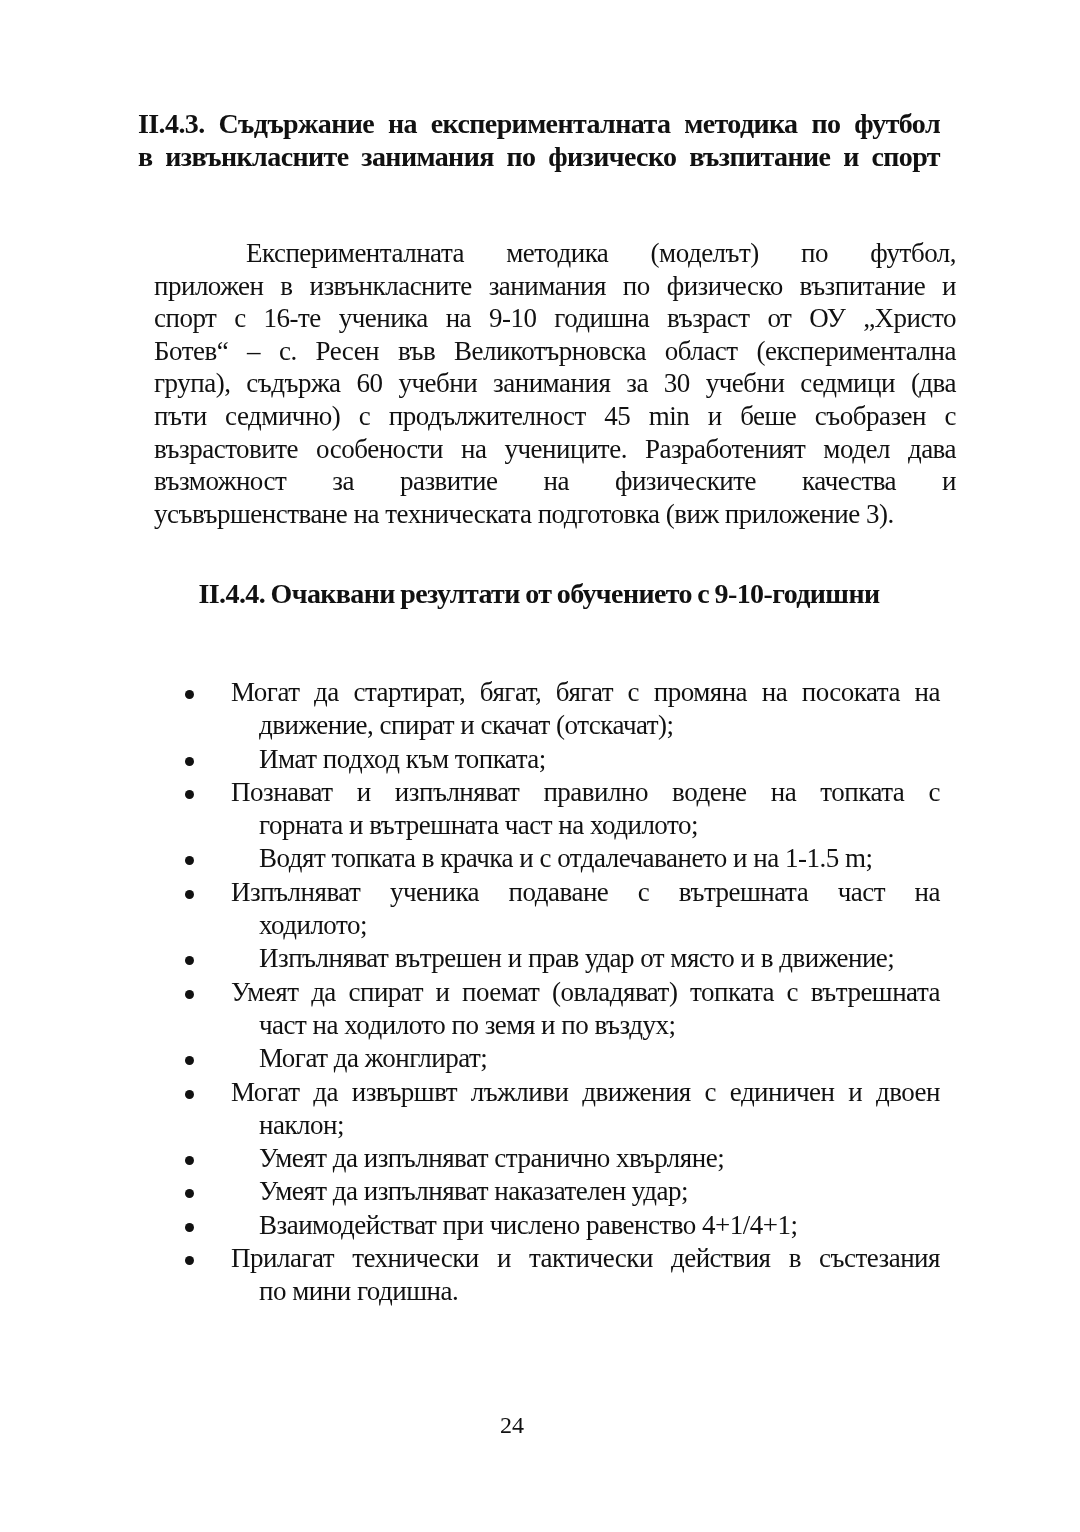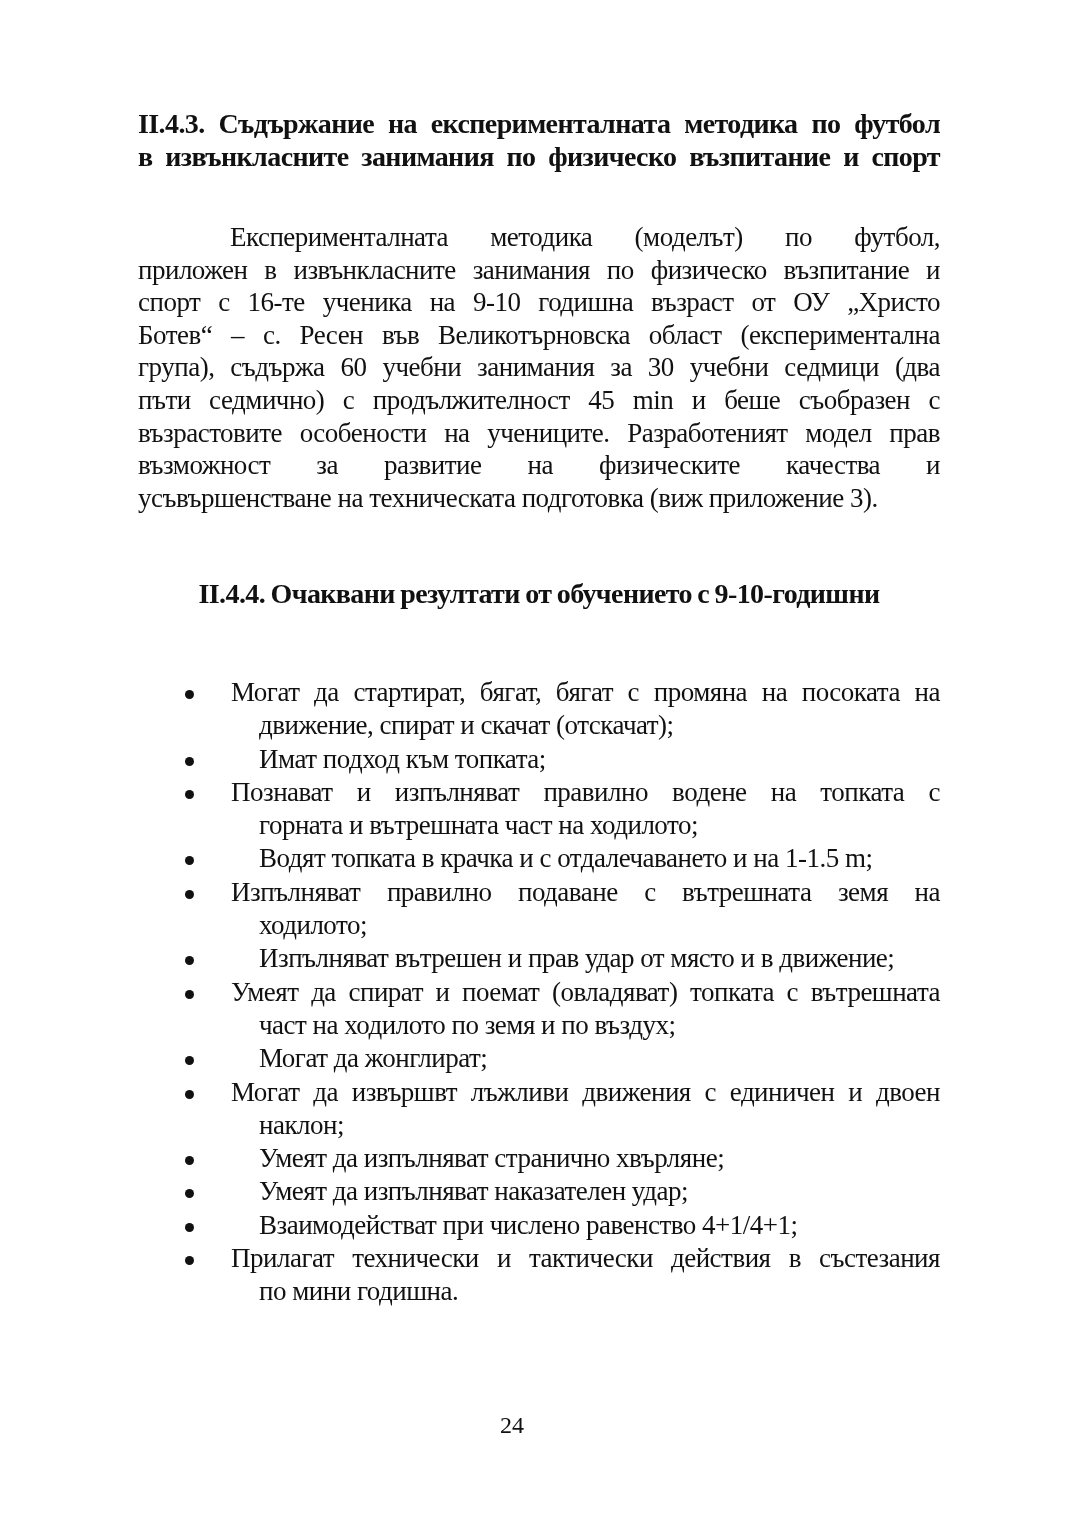--- a/index.html
+++ b/index.html
@@ -49,21 +49,21 @@
     }
     #h2 .line { text-align: right; text-align-last: center; }
     .para {
       position: absolute;
       top: 221px;
       left: 0;
       width: 802px;
       font-size: 27px;
       line-height: 32.6px;
       text-align: justify;
-      margin: 0;
+      margin: 16px;
       letter-spacing: -0.5px;
     }
     .para .line {
       display: block;
       text-align: justify;
       text-align-last: justify;
       white-space: nowrap;
       overflow: visible;
     }
     .para .line.last {
@@ -126,21 +126,21 @@
     <span class="line">в извънкласните занимания по физическо възпитание и спорт</span>
   </h2>
 
   <p class="para">
     <span class="line first">Експерименталната методика (моделът) по футбол,</span>
     <span class="line">приложен в извънкласните занимания по физическо възпитание и</span>
     <span class="line">спорт с 16-те ученика на 9-10 годишна възраст от ОУ „Христо</span>
     <span class="line">Ботев“ – с. Ресен във Великотърновска област (експериментална</span>
     <span class="line">група), съдържа 60 учебни занимания за 30 учебни седмици (два</span>
     <span class="line">пъти седмично) с продължителност 45 min и беше съобразен с</span>
-    <span class="line">възрастовите особености на учениците. Разработеният модел прав</span>
+    <span class="line">възрастовите особености на учениците. Разработеният модел дава</span>
     <span class="line">възможност за развитие на физическите качества и</span>
     <span class="line last">усъвършенстване на техническата подготовка (виж приложение 3).</span>
   </p>
 
   <h2 class="heading" id="h2">
     <span class="line">II.4.4. Очаквани резултати от обучението с 9-10-годишни</span>
   </h2>
 
   <ul class="bullets" id="bullet-list">
       <li>
@@ -156,21 +156,21 @@
         <span class="bullet"></span>
         <span class="line">Познават и изпълняват правилно водене на топката с</span>
         <span class="line last">горната и вътрешната част на ходилото;</span>
       </li>
       <li>
         <span class="bullet"></span>
         <span class="line last">Водят топката в крачка и с отдалечаването и на 1-1.5 m;</span>
       </li>
       <li>
         <span class="bullet"></span>
-        <span class="line">Изпълняват правилно подаване с вътрешната земя на</span>
+        <span class="line">Изпълняват ученика подаване с вътрешната част на</span>
         <span class="line last">ходилото;</span>
       </li>
       <li>
         <span class="bullet"></span>
         <span class="line last">Изпълняват вътрешен и прав удар от място и в движение;</span>
       </li>
       <li>
         <span class="bullet"></span>
         <span class="line">Умеят да спират и поемат (овладяват) топката с вътрешната</span>
         <span class="line last">част на ходилото по земя и по въздух;</span>

